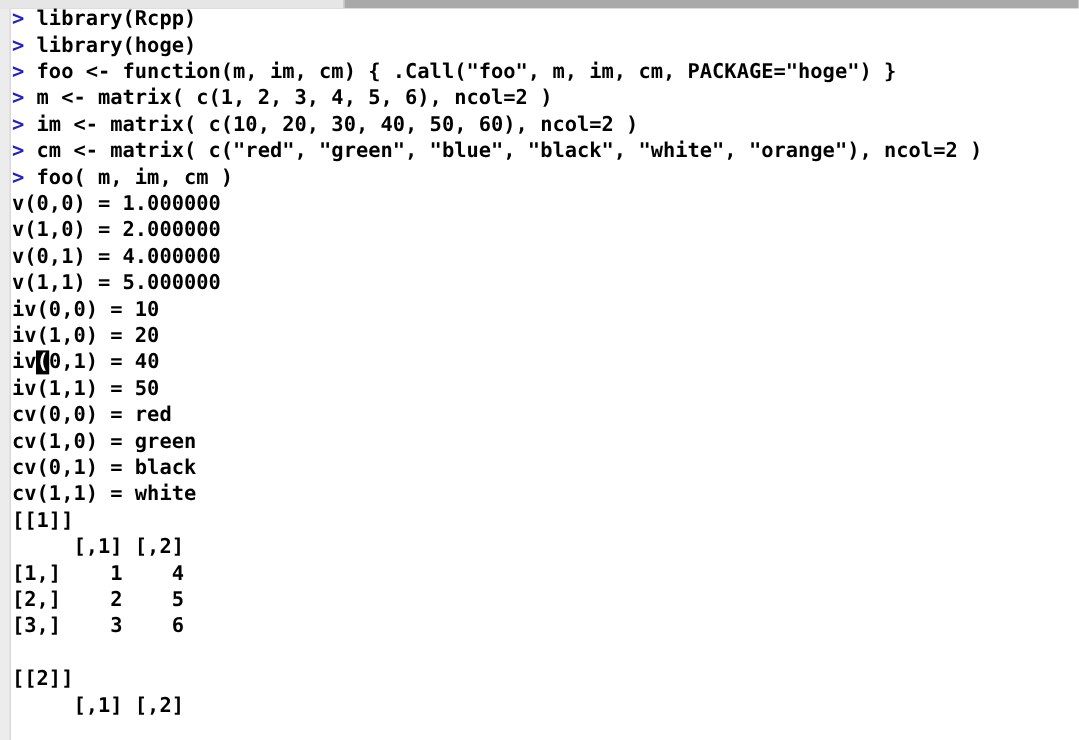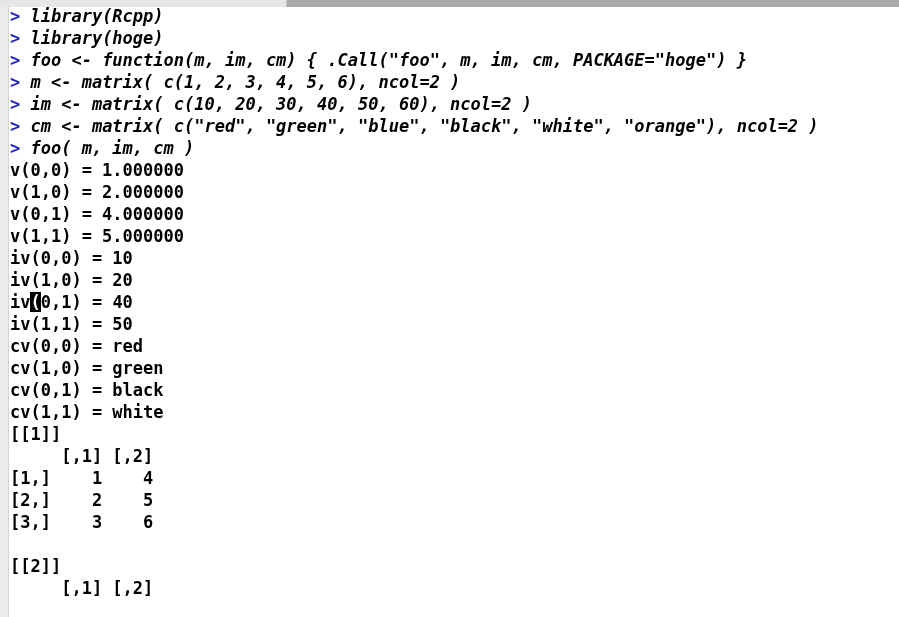--- a/index.html
+++ b/index.html
@@ -78,21 +78,20 @@
     line-height: 22px;
     white-space: pre;
     font-family: "DejaVu Sans Mono", "Liberation Mono", monospace;
   }
 
   .prompt {
     color: #2121c4;
   }
   .cmd {
     color: #000000;
-    font-style: italic;
   }
   .out {
     color: #000000;
   }
   .caret {
     background: #000000;
     color: #ffffff;
   }
 </style>
 </head>

